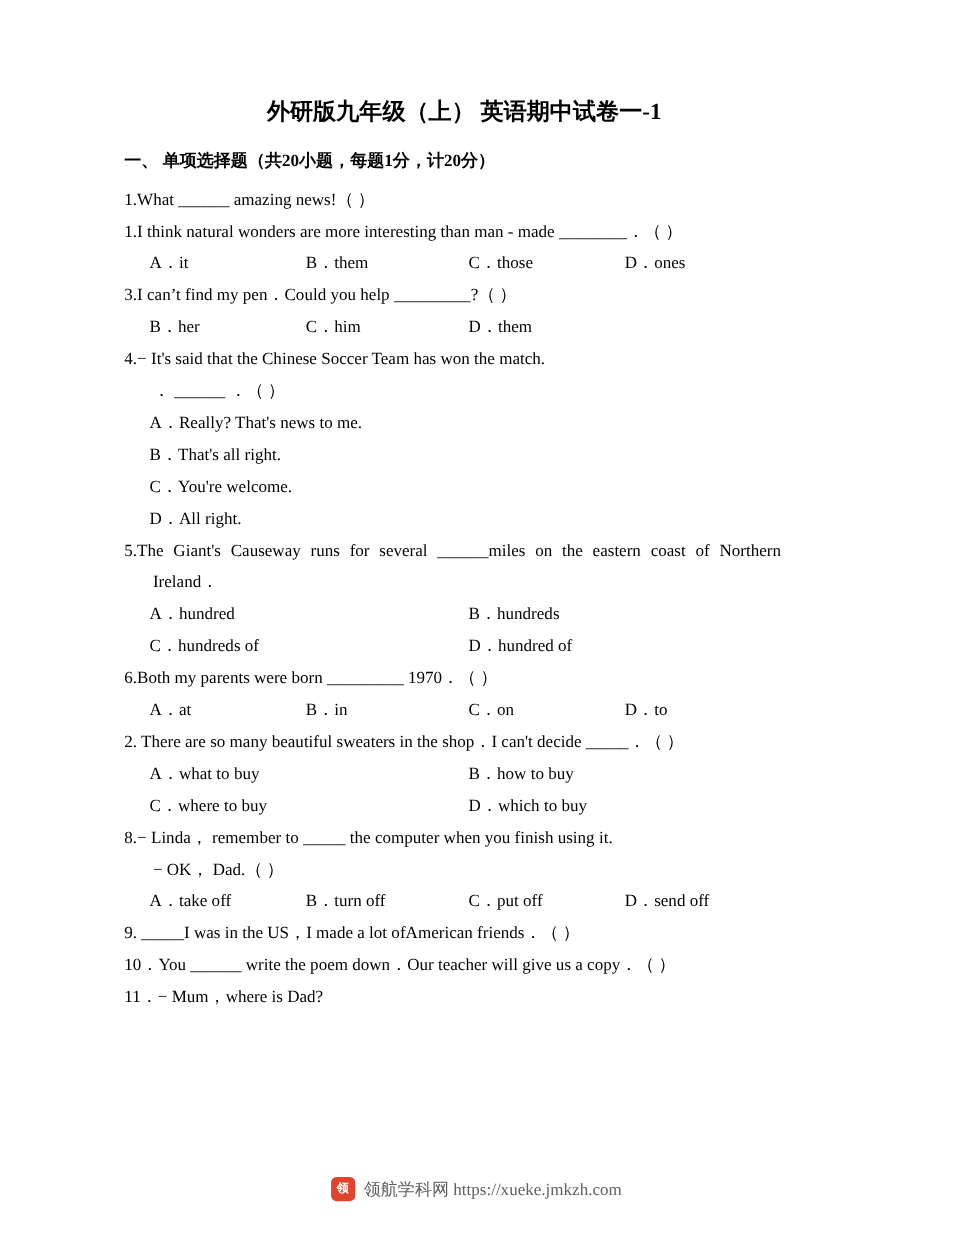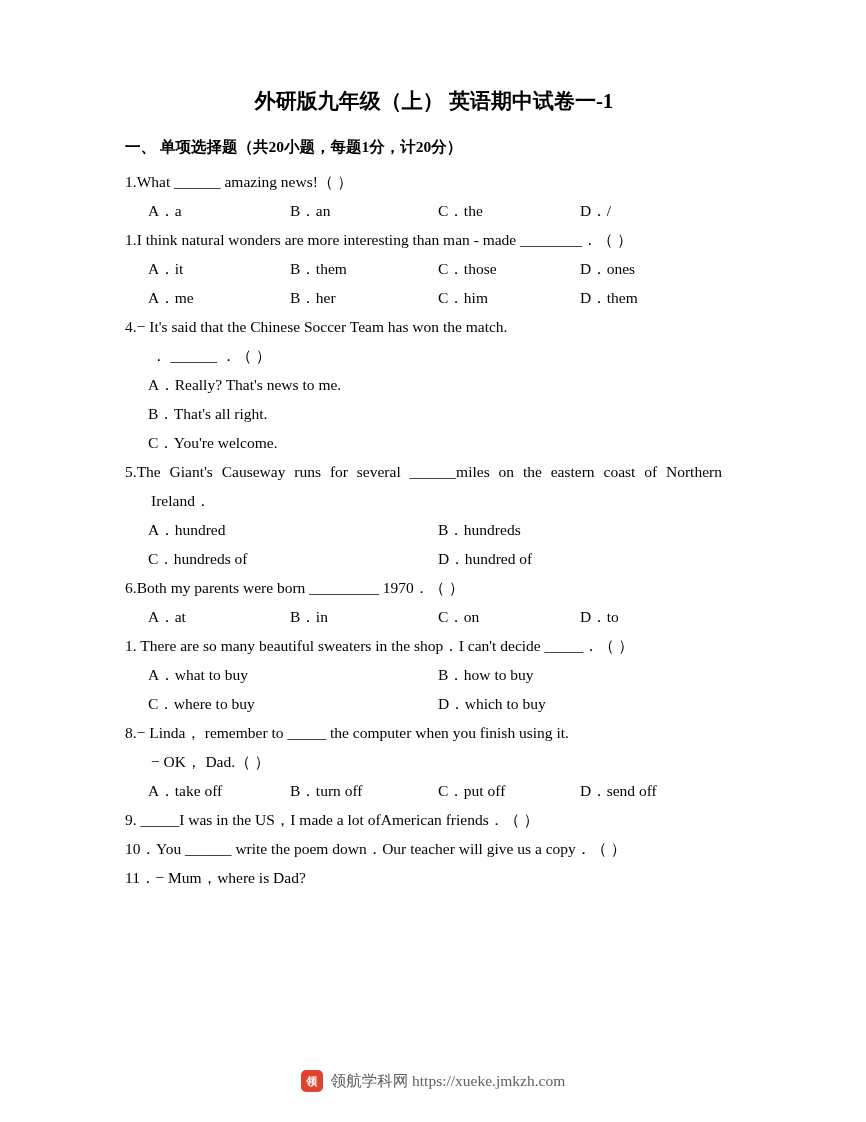--- a/index.html
+++ b/index.html
@@ -11,21 +11,21 @@
     position: relative;
     width: 866px;
     height: 1122px;
     background: #ffffff;
     overflow: hidden;
     font-family: "Liberation Serif", "DejaVu Serif", serif;
     color: #000000;
   }
   .content {
     position: absolute;
-    left: 125px;
+    left: 113px;
     top: 86px;
     width: 618px;
     font-size: 15.5px;
   }
   .title {
     margin: 0 0 14px 0;
     text-align: center;
     font-size: 21px;
     font-weight: bold;
     line-height: 30px;
@@ -86,55 +86,52 @@
 </head>
 <body>
 
 <div class="page">
   <div class="content">
     <h1 class="title">外研版九年级（上） 英语期中试卷一-1</h1>
     <div class="section-header">一、 单项选择题（共20小题，每题1分，计20分）</div>
     <div id="questions">
         <div class="question">
           <div class="q-line">1.What ______ amazing news!（  ）</div>
-          <div class="opt-row cols4">
-            <span class="opt">A．a</span>
-            <span class="opt">B．an</span>
-            <span class="opt">C．the</span>
-            <span class="opt">D．/</span>
-          </div>
         </div>
         <div class="question">
           <div class="q-line">1.I think natural wonders are more interesting than man - made ________．（  ）</div>
           <div class="opt-row cols4">
             <span class="opt">A．it</span>
             <span class="opt">B．them</span>
             <span class="opt">C．those</span>
             <span class="opt">D．ones</span>
           </div>
         </div>
         <div class="question">
+          <div class="q-line">3.I can’t find my pen．Could you help _________?（  ）</div>
           <div class="opt-row cols4">
-            <span class="opt">A．me</span>
             <span class="opt">B．her</span>
             <span class="opt">C．him</span>
             <span class="opt">D．them</span>
           </div>
         </div>
         <div class="question">
           <div class="q-line">4.− It's said that the Chinese Soccer Team has won the match.</div>
           <div class="q-line cont">． ______ ．（  ）</div>
           <div class="opt-row cols1">
             <span class="opt">A．Really?  That's news to me.</span>
           </div>
           <div class="opt-row cols1">
             <span class="opt">B．That's all right.</span>
           </div>
           <div class="opt-row cols1">
             <span class="opt">C．You're welcome.</span>
+          </div>
+          <div class="opt-row cols1">
+            <span class="opt">D．All right.</span>
           </div>
         </div>
         <div class="question">
           <div class="q-line wide">5.The Giant's Causeway runs for several ______miles on the eastern coast of Northern</div>
           <div class="q-line cont">Ireland．</div>
           <div class="opt-row cols2">
             <span class="opt">A．hundred</span>
             <span class="opt">B．hundreds</span>
           </div>
           <div class="opt-row cols2">
@@ -145,21 +142,21 @@
         <div class="question">
           <div class="q-line">6.Both my parents were born _________ 1970．（  ）</div>
           <div class="opt-row cols4">
             <span class="opt">A．at</span>
             <span class="opt">B．in</span>
             <span class="opt">C．on</span>
             <span class="opt">D．to</span>
           </div>
         </div>
         <div class="question">
-          <div class="q-line">1. There are so many beautiful sweaters in the shop．I can't decide _____．（  ）</div>
+          <div class="q-line">2. There are so many beautiful sweaters in the shop．I can't decide _____．（  ）</div>
           <div class="opt-row cols2">
             <span class="opt">A．what to buy</span>
             <span class="opt">B．how to buy</span>
           </div>
           <div class="opt-row cols2">
             <span class="opt">C．where to buy</span>
             <span class="opt">D．which to buy</span>
           </div>
         </div>
         <div class="question">

